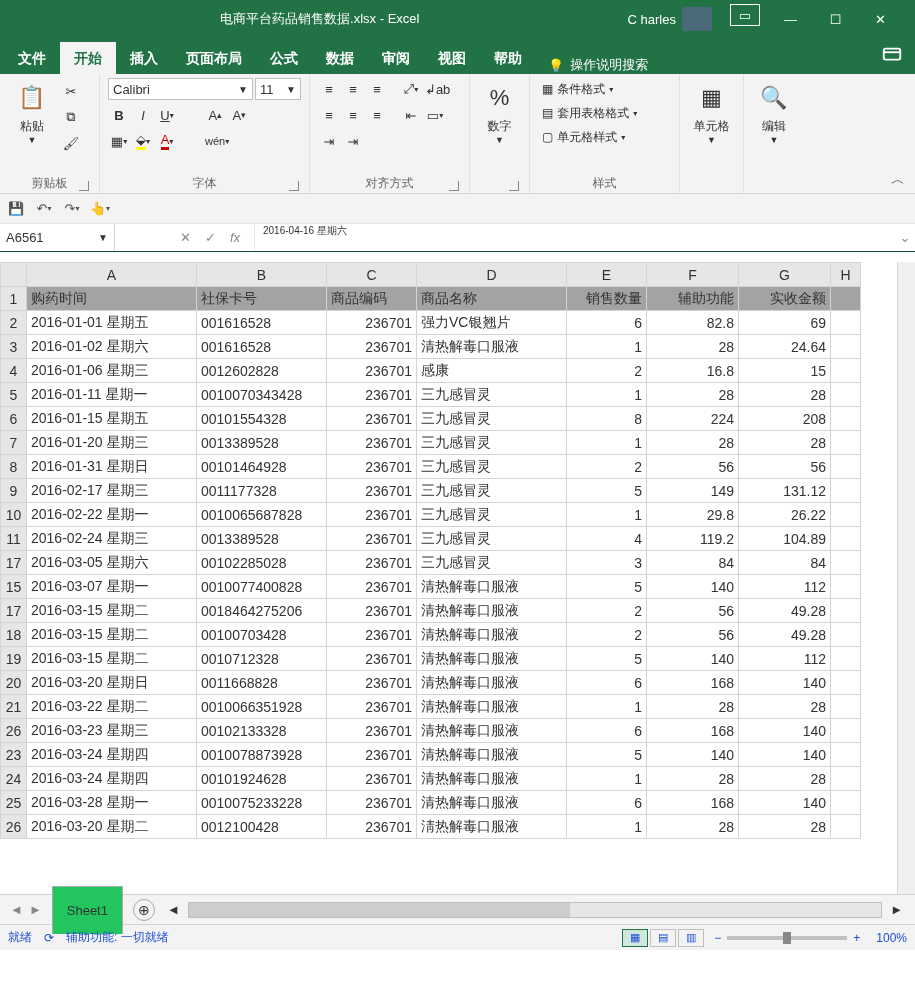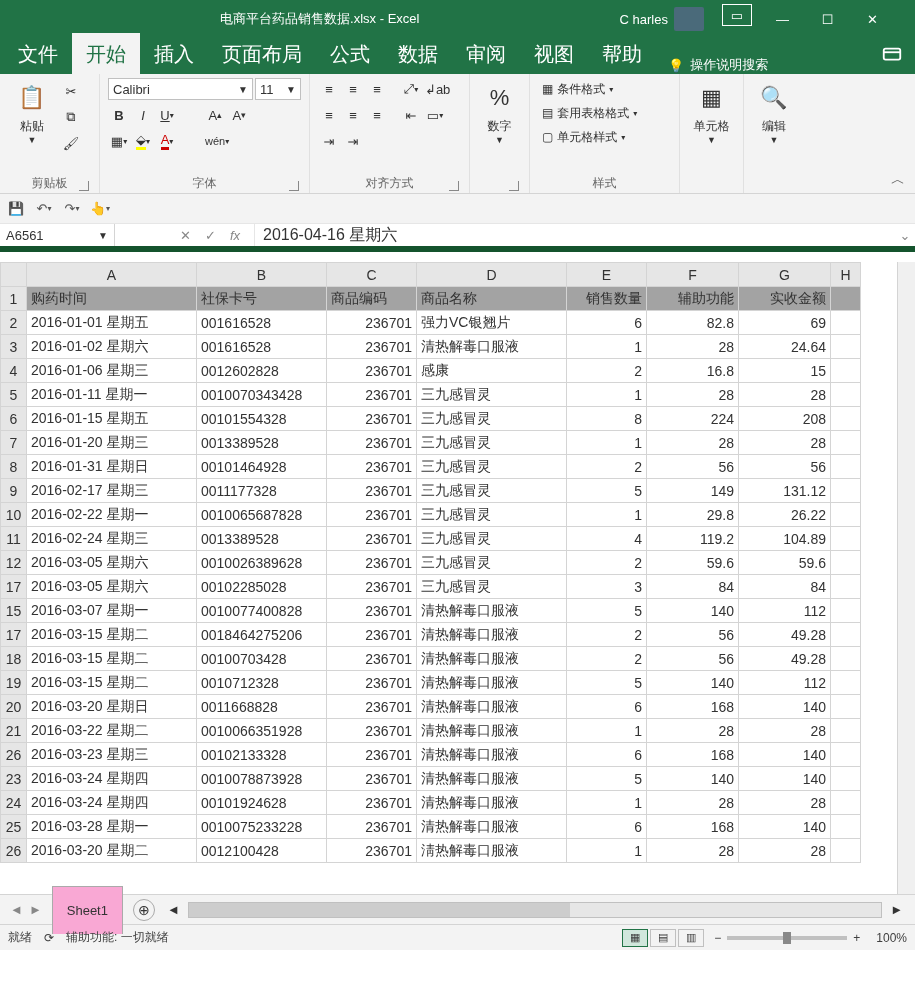--- a/index.html
+++ b/index.html
@@ -1,68 +1,68 @@
 <!DOCTYPE html>
 <html><head>
 <meta charset="utf-8">
 <style>
 * { margin: 0; padding: 0; box-sizing: border-box; font-family: "Segoe UI", "Microsoft YaHei", sans-serif; }
 body { width: 915px; height: 988px; background: #fff; overflow: hidden; font-size: 13px; color: #333; }
-.titlebar { height: 38px; background: #217346; color: #fff; display: flex; align-items: center; padding: 0 20px; }
+.titlebar { height: 38px; background: #217346; color: #fff; display: flex; align-items: center; padding: 0 12px; }
 .titlebar .title { flex: 1; text-align: center; font-size: 13px; }
 .titlebar .user { display: flex; align-items: center; gap: 6px; margin-right: 10px; font-size: 13px; }
 .titlebar .avatar { width: 30px; height: 24px; background: #4a6a7a; border-radius: 2px; }
 .win-btns { display: flex; }
 .win-btn { width: 45px; height: 30px; display: flex; align-items: center; justify-content: center; color: #fff; cursor: pointer; }
 .win-btn.boxed { border: 1px solid #fff; width: 30px; height: 22px; margin: 0 8px; }
 .tabs { height: 36px; background: #217346; display: flex; align-items: flex-end; padding-left: 4px; position: relative; }
-.tab { padding: 8px 14px 6px; color: #fff; font-size: 20px; cursor: pointer; }
+.tab { padding: 8px 14px 6px; color: #fff; font-size: 14px; cursor: pointer; font-weight: bold; }
 .tab.active { background: #f3f3f3; color: #217346; }
 .tell-me { display: flex; align-items: center; color: #fff; padding: 0 12px; gap: 6px; font-size: 13px; }
 .share-icon { position: absolute; right: 12px; top: 6px; color: #fff; width: 22px; height: 22px; }
 .ribbon { height: 120px; background: #f3f3f3; border-bottom: 1px solid #d4d4d4; display: flex; position: relative; }
 .group { border-right: 1px solid #e0e0e0; padding: 4px 8px 0 8px; display: flex; flex-direction: column; }
 .group-body { flex: 1; display: flex; align-items: flex-start; gap: 2px; }
 .group-label { height: 18px; font-size: 12px; color: #666; text-align: center; position: relative; }
 .group-label .launcher { position: absolute; right: 2px; bottom: 2px; width: 10px; height: 10px; border: 1px solid #888; border-top: none; border-left: none; }
 .big-btn { display: flex; flex-direction: column; align-items: center; width: 48px; padding-top: 4px; cursor: pointer; }
 .big-btn .icon { width: 32px; height: 32px; display: flex; align-items: center; justify-content: center; font-size: 22px; }
 .big-btn .lab { font-size: 12px; margin-top: 4px; }
 .col { display: flex; flex-direction: column; gap: 4px; padding: 2px 2px; }
 .row-btns { display: flex; gap: 2px; }
 .small-btn { min-width: 22px; height: 22px; display: flex; align-items: center; justify-content: center; cursor: pointer; font-size: 13px; border: 1px solid transparent; }
 .combo { height: 22px; border: 1px solid #c0c0c0; background: #fff; display: flex; align-items: center; padding: 0 4px; font-size: 13px; }
 .combo .arrow { margin-left: auto; font-size: 10px; }
 .styles-item { display: flex; align-items: center; gap: 4px; height: 22px; cursor: pointer; font-size: 12px; padding: 2px 4px; }
 .ribbon-collapse { position: absolute; right: 10px; bottom: 4px; font-size: 14px; color: #666; cursor: pointer; }
 .qat { height: 30px; background: #f3f3f3; border-bottom: 1px solid #e6e6e6; display: flex; align-items: center; padding: 0 6px; gap: 8px; }
 .qat .btn { width: 20px; height: 20px; display: flex; align-items: center; justify-content: center; cursor: pointer; color: #555; }
-.formula-bar { height: 28px; border-bottom: 6px solid #14532d; display: flex; align-items: stretch; background: #fff; }
+.formula-bar { height: 28px; border-bottom: 1px solid #14532d; display: flex; align-items: stretch; background: #fff; }
 .name-box { width: 115px; border-right: 1px solid #d4d4d4; display: flex; align-items: center; padding: 0 6px; font-size: 13px; }
 .name-box .arrow { margin-left: auto; font-size: 10px; }
 .fx-btns { width: 140px; display: flex; align-items: center; justify-content: flex-end; gap: 14px; padding: 0 14px 0 8px; border-right: 1px solid #e6e6e6; color: #888; }
-.fx-input { flex: 1; display: flex; align-items: flex-end; padding: 0 8px; font-size: 16px; }
+.fx-input { flex: 1; display: flex; align-items: flex-start; padding: 0 8px; font-size: 10px; }
 .fx-expand { width: 20px; display: flex; align-items: center; justify-content: center; color: #888; cursor: pointer; }
 .sheet-wrap { height: 632px; overflow: hidden; position: relative; display: flex; }
 .sheet { border-collapse: collapse; table-layout: fixed; }
 .sheet td, .sheet th { border: 1px solid #d4d4d4; height: 24px; font-size: 14px; padding: 0 4px; overflow: hidden; white-space: nowrap; }
 .corner { width: 26px; background: #e6e6e6; }
 .col-head { background: #e6e6e6; text-align: center; font-weight: normal; color: #333; }
 .row-head { background: #e6e6e6; text-align: center; font-weight: normal; width: 26px; color: #333; }
 .hdr { background: #a3a3a3; font-weight: normal; }
 .num { text-align: right; }
 .vscroll { width: 18px; background: #f0f0f0; border-left: 1px solid #d4d4d4; }
 .sheet-tabs { height: 30px; border-top: 1px solid #d4d4d4; display: flex; align-items: center; background: #f3f3f3; }
 .sheet-nav { display: flex; gap: 6px; padding: 0 10px; color: #888; }
-.sheet-tab { padding: 16px 14px; background: #f9a8d4; border: 1px solid #aaa; border-bottom: none; font-size: 13px; cursor: pointer; }
+.sheet-tab { padding: 16px 14px; background: #22c55e; border: 1px solid #aaa; border-bottom: none; font-size: 13px; cursor: pointer; }
 .sheet-add { width: 22px; height: 22px; border: 1px solid #aaa; border-radius: 50%; display: flex; align-items: center; justify-content: center; margin-left: 10px; cursor: pointer; font-size: 14px; }
 .hscroll-area { flex: 1; display: flex; align-items: center; padding: 0 12px; }
 .hscroll { flex: 1; height: 16px; background: #e6e6e6; border: 1px solid #c0c0c0; position: relative; margin: 0 8px; }
 .hscroll .thumb { position: absolute; left: 0; top: 0; bottom: 0; width: 55%; background: #cdcdcd; }
-.statusbar { height: 26px; background: #f3f3f3; border-top: 1px solid #d4d4d4; display: flex; align-items: center; font-size: 12px; padding: 0 8px; color: #404040; }
+.statusbar { height: 26px; background: #f3f3f3; border-top: 1px solid #d4d4d4; display: flex; align-items: center; font-size: 12px; padding: 0 8px; color: #1d4ed8; }
 .statusbar .spacer { flex: 1; }
 .view-btns { display: flex; gap: 2px; margin: 0 10px; }
 .view-btn { width: 26px; height: 18px; border: 1px solid #c0c0c0; display: flex; align-items: center; justify-content: center; cursor: pointer; font-size: 11px; }
 .view-btn.active { background: #d0e7dc; border-color: #217346; }
 .zoom { display: flex; align-items: center; gap: 6px; }
 .zoom-slider { width: 120px; height: 4px; background: #c0c0c0; position: relative; }
 .zoom-slider .tick { position: absolute; left: 50%; top: -3px; width: 1px; height: 10px; background: #888; }
 .zoom-slider .knob { position: absolute; left: 50%; top: -4px; width: 8px; height: 12px; background: #888; transform: translateX(-50%); }
 svg { display: block; }
 </style>
@@ -427,31 +427,20 @@
             <td class="">2016-02-24 星期三</td>
             <td class="">0013389528</td>
             <td class="num">236701</td>
             <td class="">三九感冒灵</td>
             <td class="num">4</td>
             <td class="num">119.2</td>
             <td class="num">104.89</td>
             <td></td>
           </tr>
           <tr>
-            <th class="row-head">12</th>
-            <td class="">2016-03-05 星期六</td>
-            <td class="">0010026389628</td>
-            <td class="num">236701</td>
-            <td class="">三九感冒灵</td>
-            <td class="num">2</td>
-            <td class="num">59.6</td>
-            <td class="num">59.6</td>
-            <td></td>
-          </tr>
-          <tr>
             <th class="row-head">17</th>
             <td class="">2016-03-05 星期六</td>
             <td class="">00102285028</td>
             <td class="num">236701</td>
             <td class="">三九感冒灵</td>
             <td class="num">3</td>
             <td class="num">84</td>
             <td class="num">84</td>
             <td></td>
           </tr>

